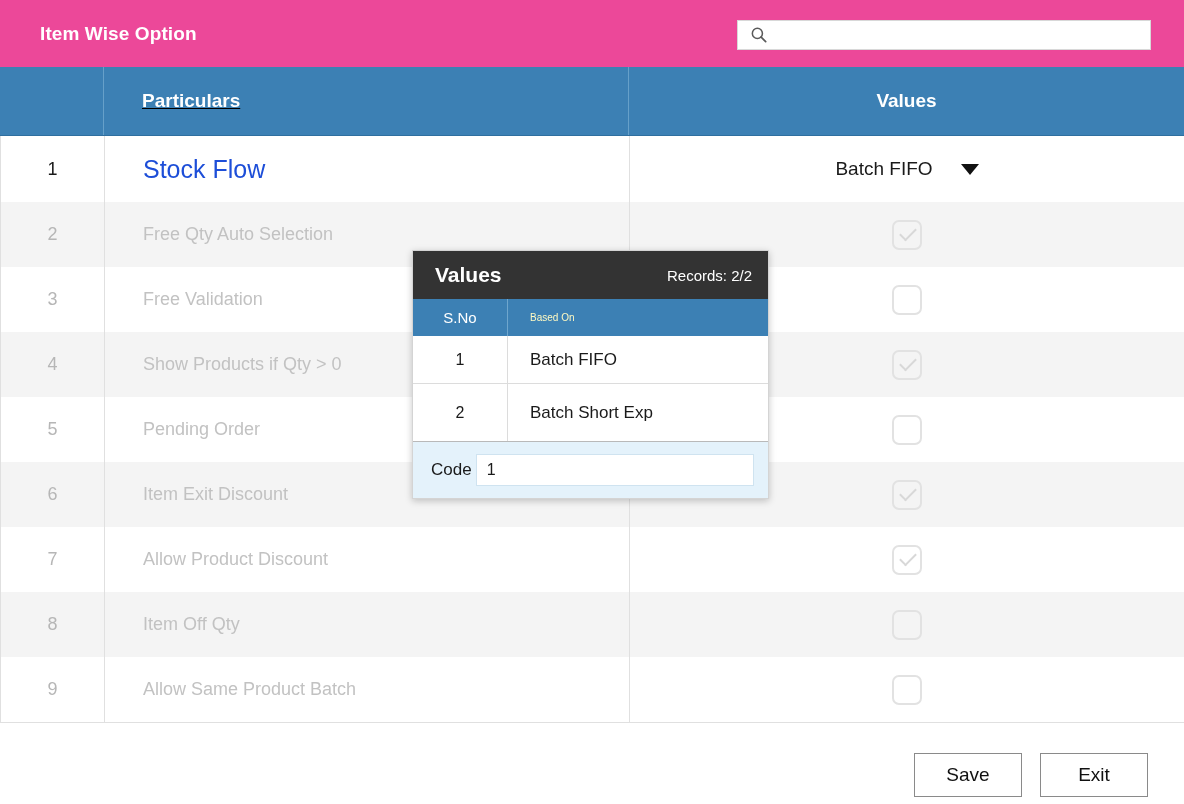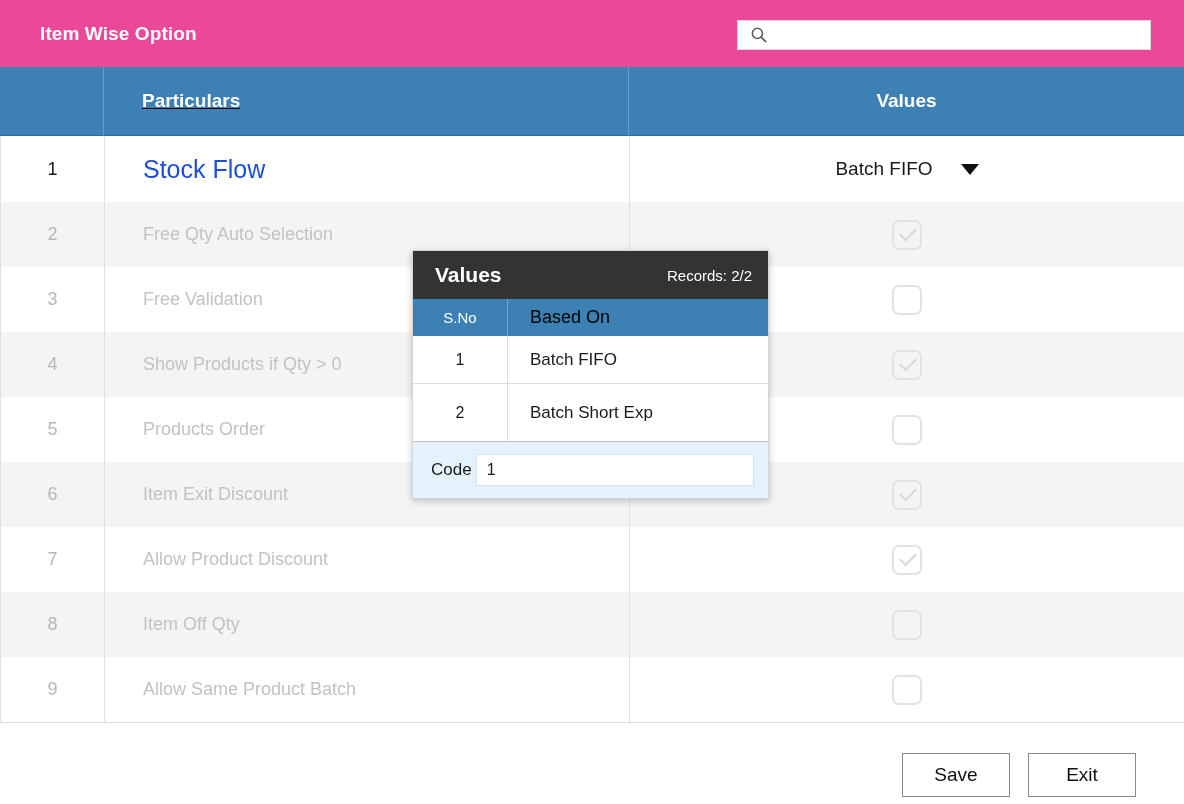--- a/index.html
+++ b/index.html
@@ -227,22 +227,22 @@
     align-items: center;
     justify-content: center;
     color: #ffffff;
     font-size: 15px;
   }
   .ph-based {
     flex: 1 1 auto;
     display: flex;
     align-items: center;
     padding-left: 22px;
-    color: #000000;
-    font-size: 18px;
+    color: #fef9c3;
+    font-size: 10px;
   }
   .popup-row {
     display: flex;
     height: 48px;
     border-bottom: 1px solid #dcdcdc;
     background: #ffffff;
   }
   .pr-sno {
     width: 95px;
     flex: 0 0 95px;
@@ -289,21 +289,21 @@
   
   .footer {
     position: absolute;
     left: 0;
     top: 745px;
     width: 1184px;
     height: 59px;
     display: flex;
     align-items: center;
     justify-content: flex-end;
-    padding-right: 48px;
+    padding-right: 36px;
     gap: 18px;
   }
   .btn {
     width: 108px;
     height: 44px;
     background: #ffffff;
     border: 1px solid #8a8a8a;
     font-family: "Liberation Sans", sans-serif;
     font-size: 19px;
     color: #111111;
@@ -368,21 +368,21 @@
     <div class="row alt">
       <div class="c-sno">4</div>
       <div class="c-part">Show Products if Qty &gt; 0</div>
       <div class="c-val">
         <div class="chk on"></div>
       </div>
     </div>
 
     <div class="row">
       <div class="c-sno">5</div>
-      <div class="c-part">Products Order</div>
+      <div class="c-part">Pending Order</div>
       <div class="c-val">
         <div class="chk"></div>
       </div>
     </div>
 
     <div class="row alt">
       <div class="c-sno">6</div>
       <div class="c-part">Item Exit Discount</div>
       <div class="c-val">
         <div class="chk on"></div>

